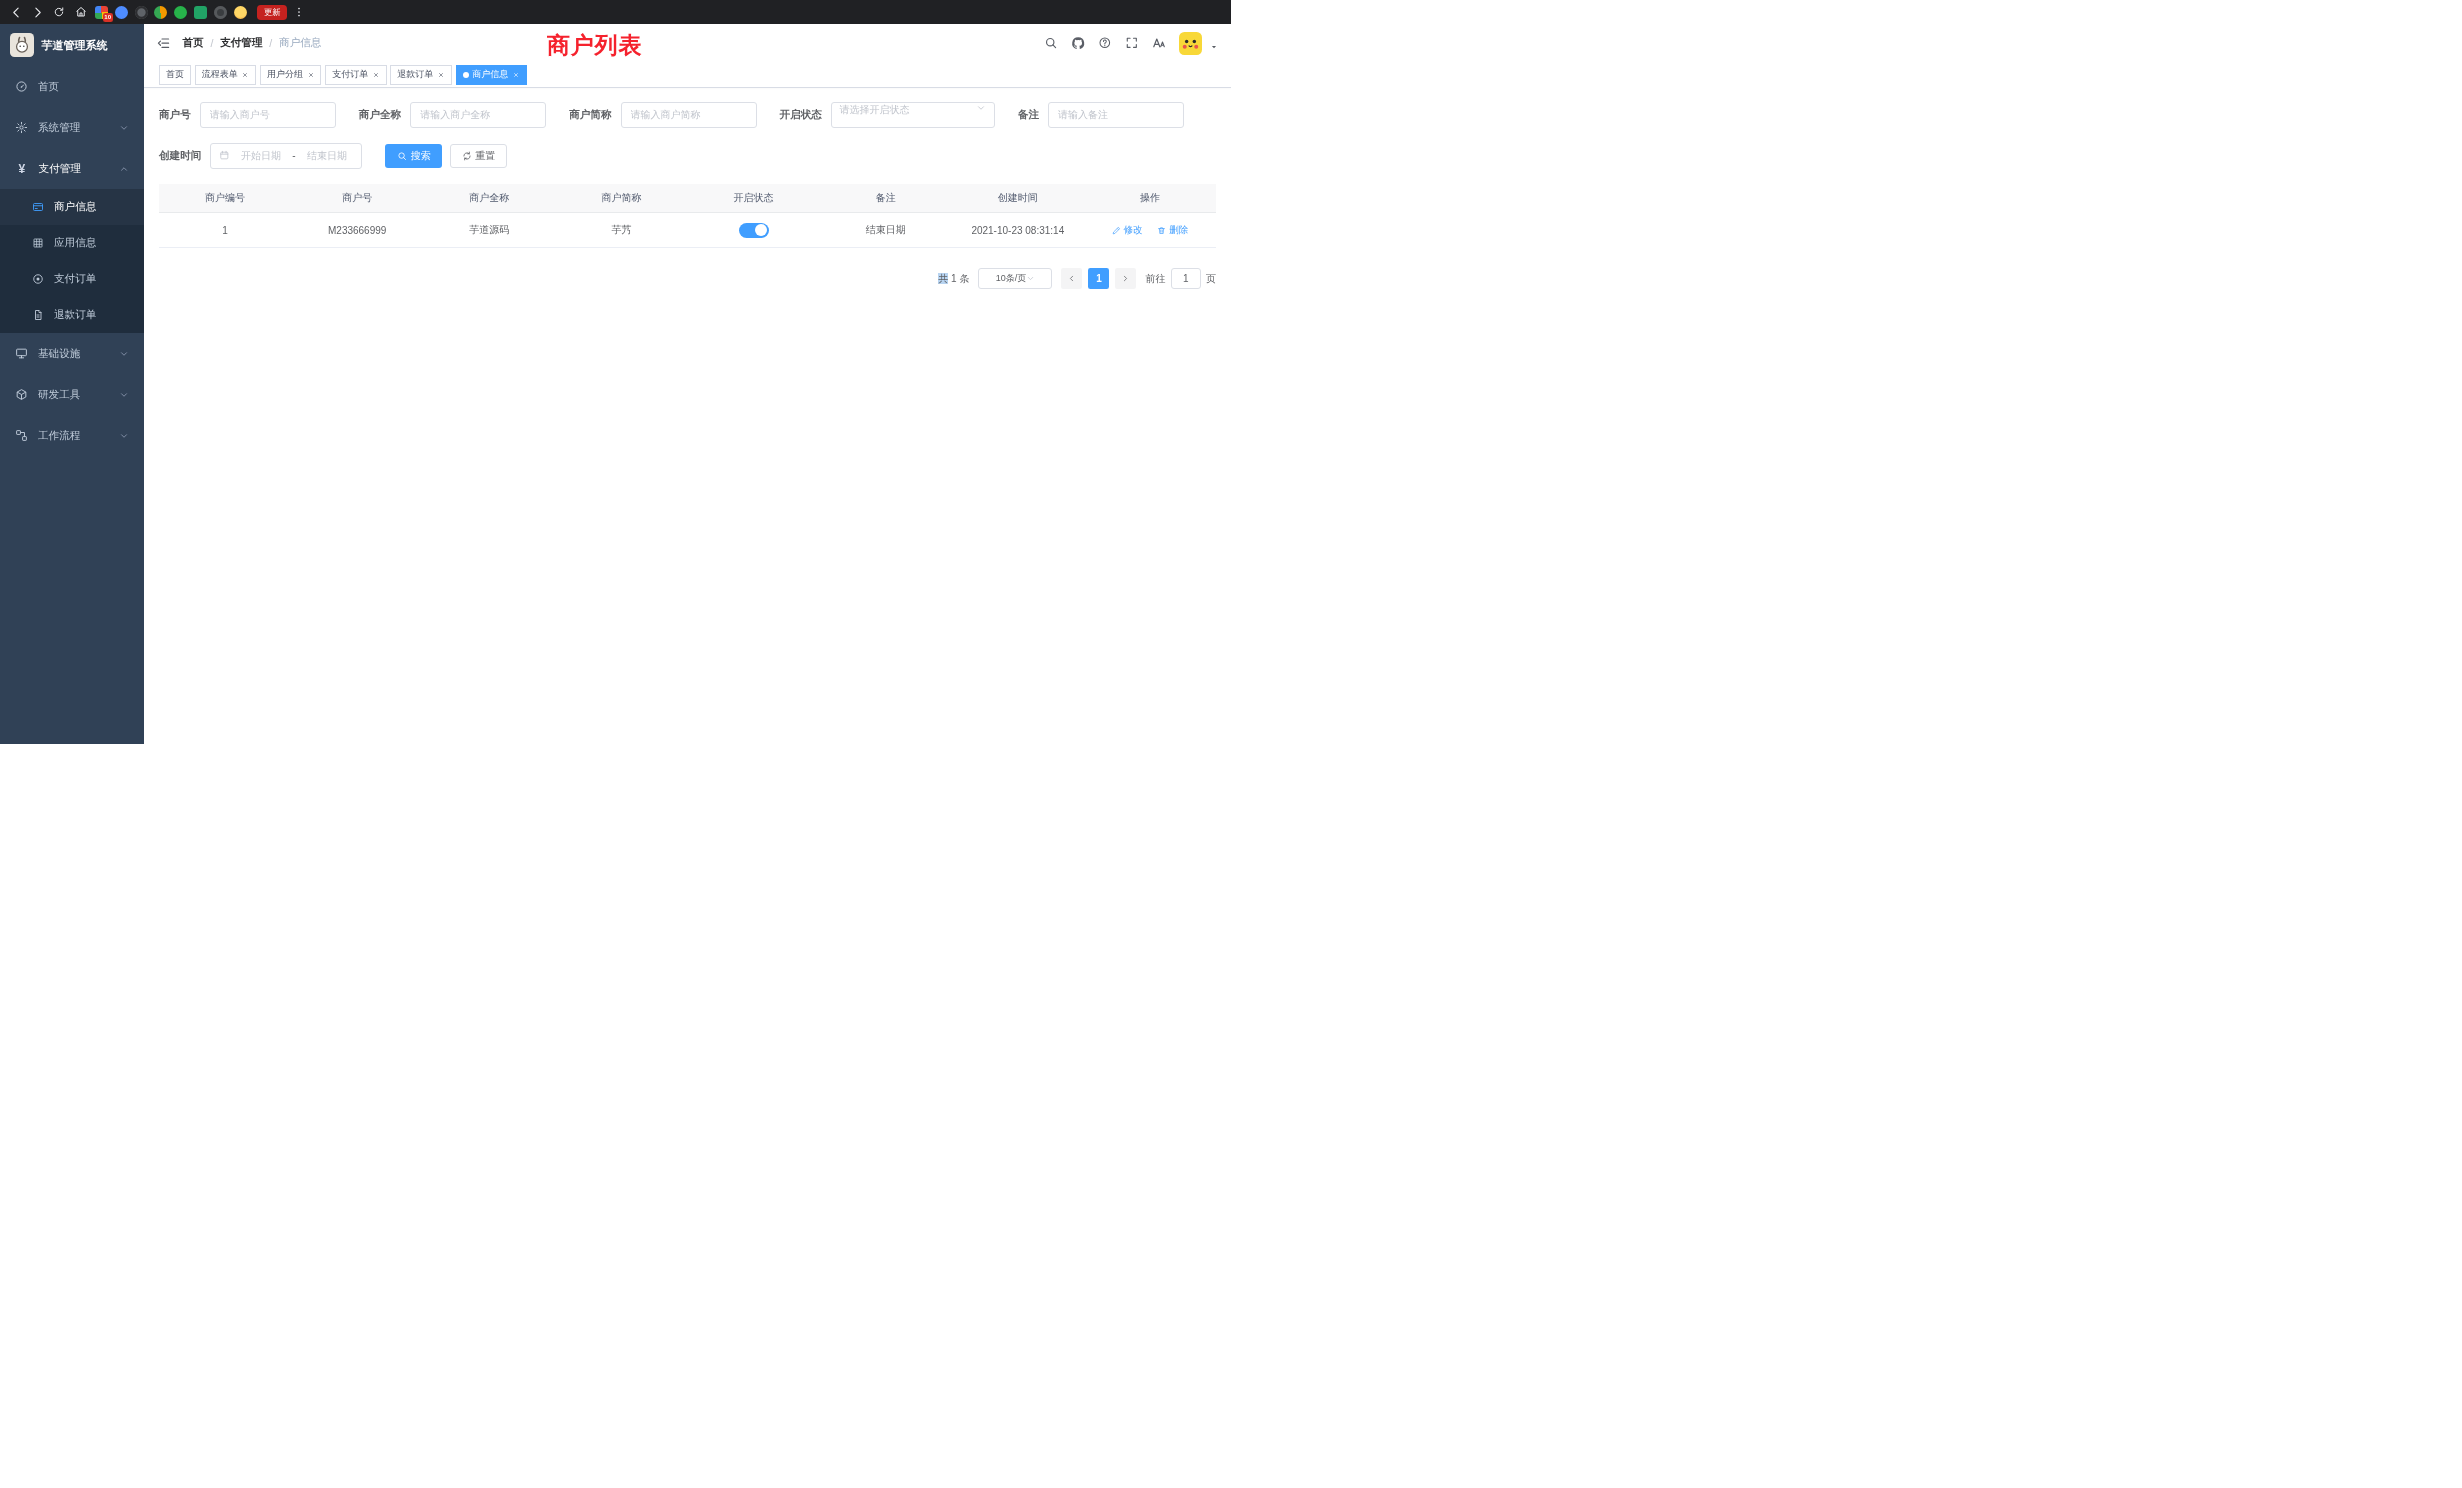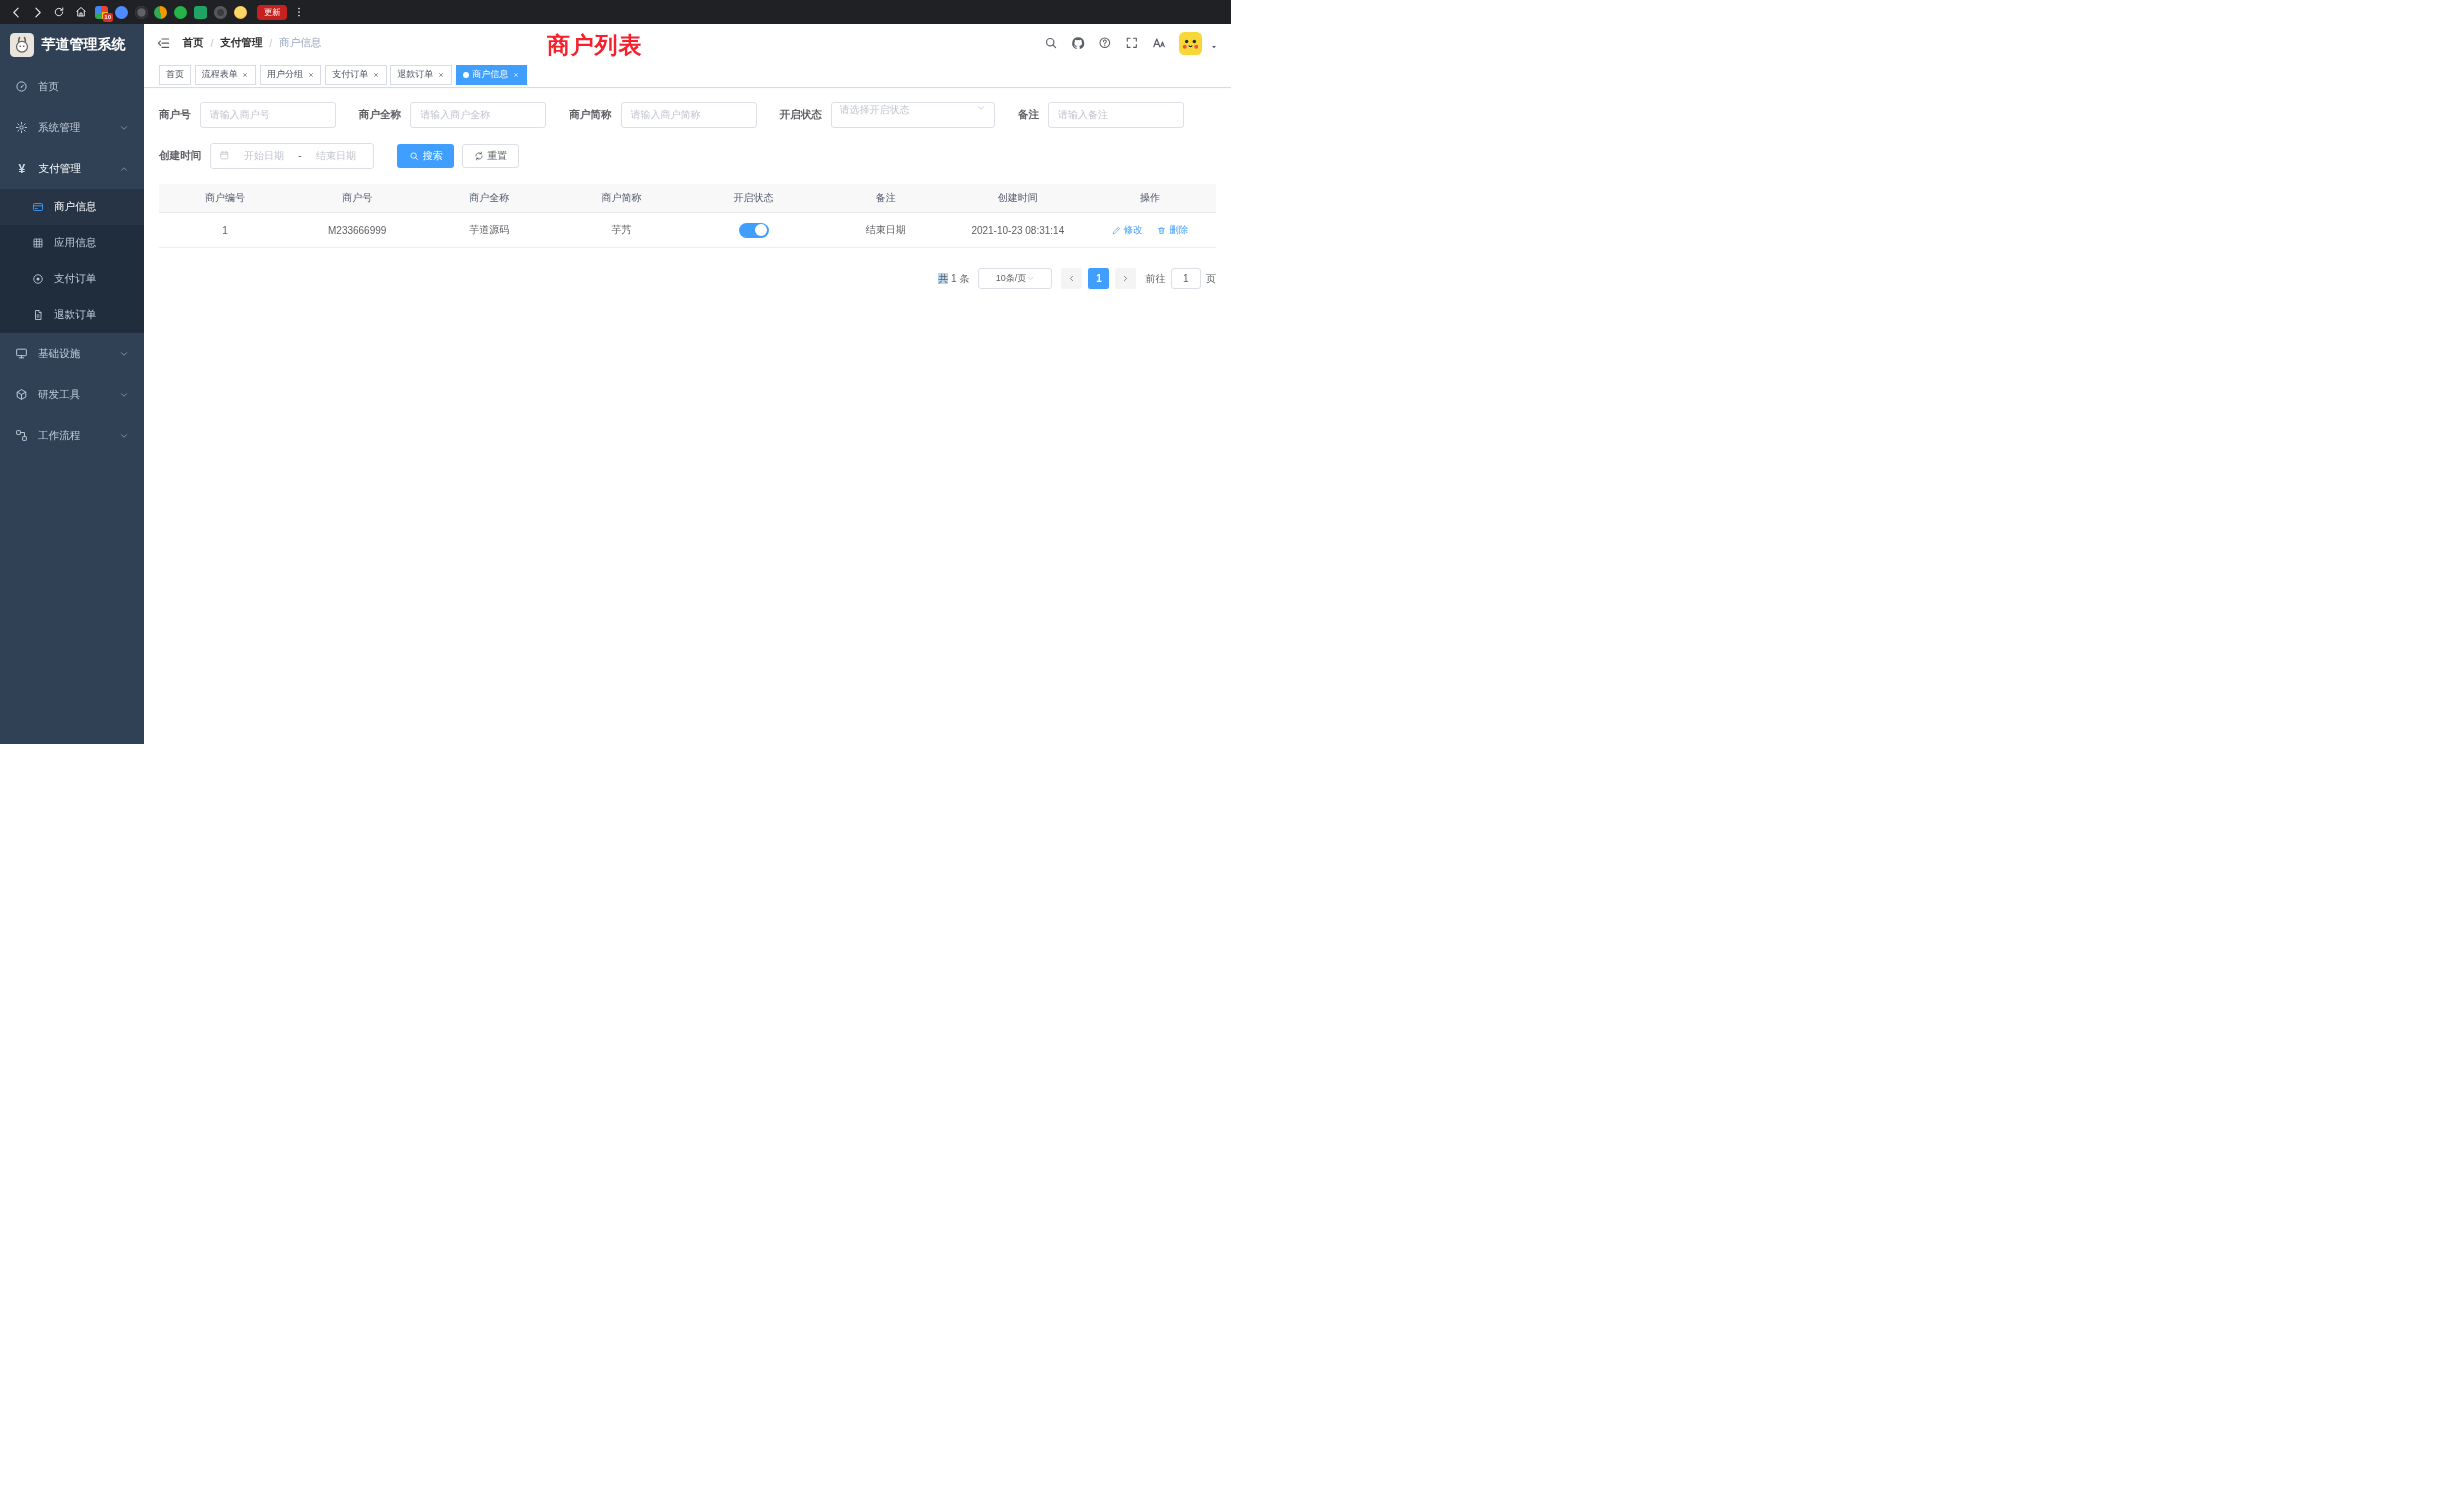--- a/index.html
+++ b/index.html
@@ -20,21 +20,21 @@
   .ext-extensions { background: conic-gradient(#ea4335 0 25%, #fbbc04 0 50%, #34a853 0 75%, #4285f4 0 100%); border-radius: 3px; }
   .badge { position: absolute; right: -4.5px; bottom: -3px; background: #d93025; color: #fff; font-size: 6px; font-weight: 700; border-radius: 2.3px; padding: 0.8px 1.5px; line-height: 6.8px; }
   .update-btn { height: 15px; padding: 0 6.8px; border-radius: 3.8px; background: #c5221f; color: #fff; font-size: 8.3px; display: flex; align-items: center; margin-left: 6px; cursor: pointer; flex: none; }
   .menu-dots { color: #e8eaed; margin-left: 4.5px; cursor: pointer; }
 
   
   .app { display: flex; height: 720px; }
   .sidebar { width: 144px; background: #304156; color: #bfcbd9; flex: none; display: flex; flex-direction: column; }
   .logo { height: 42px; display: flex; align-items: center; padding: 0 10px; gap: 7.6px; cursor: pointer; }
   .logo-img { width: 24px; height: 24px; border-radius: 4.5px; background: #e9e4dc; display: flex; align-items: center; justify-content: center; overflow: hidden; flex: none; }
-  .logo-title { color: #fff; font-size: 14px; font-weight: 700; }
+  .logo-title { color: #fff; font-size: 11px; font-weight: 700; }
   .menu-item { height: 41px; display: flex; align-items: center; padding: 0 15px; font-size: 10.6px; gap: 10px; cursor: pointer; color: #bfcbd9; }
   .menu-item .mi { color: #bfcbd9; flex: none; }
   .menu-item .chev { margin-left: auto; color: #8f9bb3; }
   .yen-glyph { font-size: 12px; font-weight: 700; color: #cfd7e6; width: 13.6px; text-align: center; }
   .submenu { background: #1f2d3d; }
   .submenu .menu-item { height: 36px; padding-left: 32px; }
   .submenu .menu-item.active { color: #fff; background: #263445; }
   .submenu .menu-item.active .mi { color: #409EFF; }
 
   .main { flex: 1; position: relative; background: #fff; min-width: 0; display: flex; flex-direction: column; }
@@ -62,21 +62,21 @@
   
   .content { padding: 13.6px 15px 0 15px; flex: 1; }
   .filter-row { display: flex; align-items: center; margin-bottom: 15px; }
   .fgroup { display: flex; align-items: center; margin-right: 23px; }
   .flabel { font-size: 10.6px; font-weight: 700; color: #606266; margin-right: 9px; white-space: nowrap; }
   .f-input { width: 136px; height: 26px; border: 0.8px solid #dcdfe6; border-radius: 3px; background: #fff; font-size: 10px; color: #606266; padding: 0 9px; outline: none; }
   .f-input::placeholder { color: #c0c4cc; }
   .f-select { width: 164px; height: 26px; border: 0.8px solid #dcdfe6; border-radius: 3px; background: #fff; display: flex; align-items: flex-start; justify-content: space-between; padding: 0 7.6px; cursor: pointer; }
   .f-select .ph { font-size: 10px; color: #c0c4cc; }
   .f-select .sel-caret { color: #c0c4cc; }
-  .date-range { width: 164px; height: 26px; border: 0.8px solid #dcdfe6; border-radius: 3px; background: #fff; display: flex; align-items: center; padding: 0 7.6px; gap: 4.5px; cursor: pointer; }
+  .date-range { width: 152px; height: 26px; border: 0.8px solid #dcdfe6; border-radius: 3px; background: #fff; display: flex; align-items: center; padding: 0 7.6px; gap: 4.5px; cursor: pointer; }
   .date-range .cal { color: #c0c4cc; flex: none; }
   .date-ph { flex: 1; text-align: center; font-size: 10px; color: #c0c4cc; }
   .date-sep { font-size: 10px; color: #606266; }
 
   .btn { height: 24px; padding: 0 10.6px; border-radius: 3px; border: 0.8px solid transparent; font-size: 10px; display: inline-flex; align-items: center; gap: 3.8px; cursor: pointer; }
   .btn-primary { background: #409EFF; color: #fff; }
   .btn-default { background: #fff; border-color: #dcdfe6; color: #606266; }
   .btn.small { height: 21px; padding: 0 8.3px; font-size: 9px; }
   .btn-plain-primary { background: #ecf5ff; border-color: #b3d8ff; color: #409EFF; }
   .btn-plain-warning { background: #fdf6ec; border-color: #f5dab1; color: #e6a23c; }

